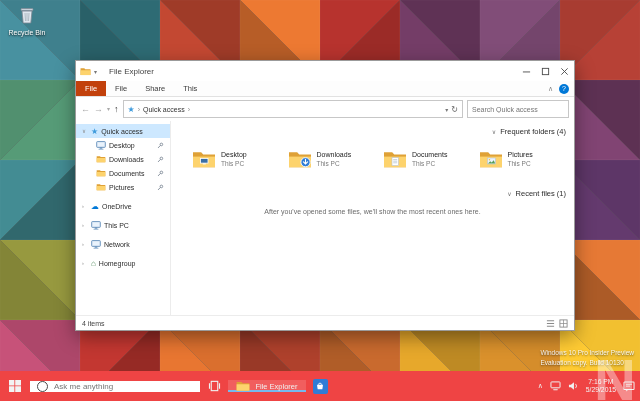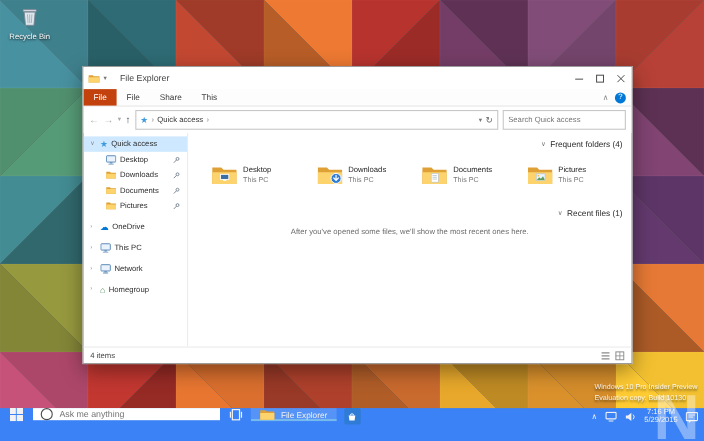--- a/index.html
+++ b/index.html
@@ -42,21 +42,21 @@
   .nav-arrow { font-size:9px; color:#a9a9a9; line-height:1; }
   .nav-arrow.up { color:#3c3c3c; }
   .nav-arrow.dd { font-size:6px; }
   .addr-box { flex:1; height:18px; border:1px solid #c7c7c7; display:flex; align-items:center;
     gap:3px; padding:0 4px; font-size:7px; color:#333; }
   .addr-box .crumb-sep { color:#8a8a8a; font-size:7px; }
   .addr-box .spacer { flex:1; }
   .addr-box .star { color:#3f9bdc; font-size:8px; }
   .addr-box .dd { font-size:6px; color:#777; }
   .addr-box .refresh { font-size:8px; color:#666; }
-  .search-box { width:112px; height:18px; border:1px solid #c7c7c7; display:flex; align-items:center; }
+  .search-box { width:102px; height:18px; border:1px solid #c7c7c7; display:flex; align-items:center; }
   .search-box input { border:none; outline:none; width:100%; font-size:7px; padding:0 4px;
     color:#555; font-family:inherit; background:transparent; }
 
   .win-body { flex:1; display:flex; overflow:hidden; }
   .navpane { width:95px; border-right:1px solid #ececec; padding-top:3px; overflow:hidden; }
   .nav-item { height:14px; display:flex; align-items:center; gap:3px; font-size:7px; color:#2b2b2b;
     padding-left:6px; white-space:nowrap; }
   .nav-item.selected { background:#cde8ff; }
   .nav-item.child { padding-left:20px; }
   .nav-item .tw { font-size:5.5px; color:#8a8a8a; width:6px; }
@@ -74,22 +74,22 @@
   .tmeta { display:flex; flex-direction:column; gap:2px; }
   .tname { font-size:7px; color:#1d1d1d; }
   .tloc { font-size:6.5px; color:#7a7a7a; }
   .recent-empty { text-align:center; margin-top:10px; font-size:7px; color:#6b6b6b; }
 
   .statusbar { height:15px; border-top:1px solid #ececec; display:flex; align-items:center;
     padding:0 6px; font-size:7px; color:#444; }
   .view-toggles { margin-left:auto; display:flex; gap:4px; }
 
   
-  .taskbar { position:absolute; left:0; right:0; bottom:0; height:30px; background:#3b82f6;
-    display:flex; align-items:flex-start; z-index:10; color:#fff; }
+  .taskbar { position:absolute; left:0; right:0; bottom:0; height:30px; background:#ef4444;
+    display:flex; align-items:center; z-index:10; color:#fff; }
   .tb-btn { display:flex; align-items:center; justify-content:center; }
   .start-btn { width:30px; }
   .tb-search { width:170px; background:#fff; display:flex; align-items:center; gap:6px; padding-left:7px; }
   .cortana-ring { width:11px; height:11px; border:1.5px solid #4a4a4a; border-radius:50%; flex:none; }
   .tb-search input { border:none; outline:none; font-size:8px; color:#555; width:118px;
     font-family:inherit; background:transparent; }
   .taskview-btn { width:28px; }
   .fe-btn { width:78px; display:flex; align-items:center; gap:5px; padding:0 7px;
     background:rgba(255,255,255,.14); box-shadow:inset 0 -2px 0 #76b9ed; }
   .fe-btn .fe-lbl { font-size:7.5px; color:#f0f0f0; white-space:nowrap; }

